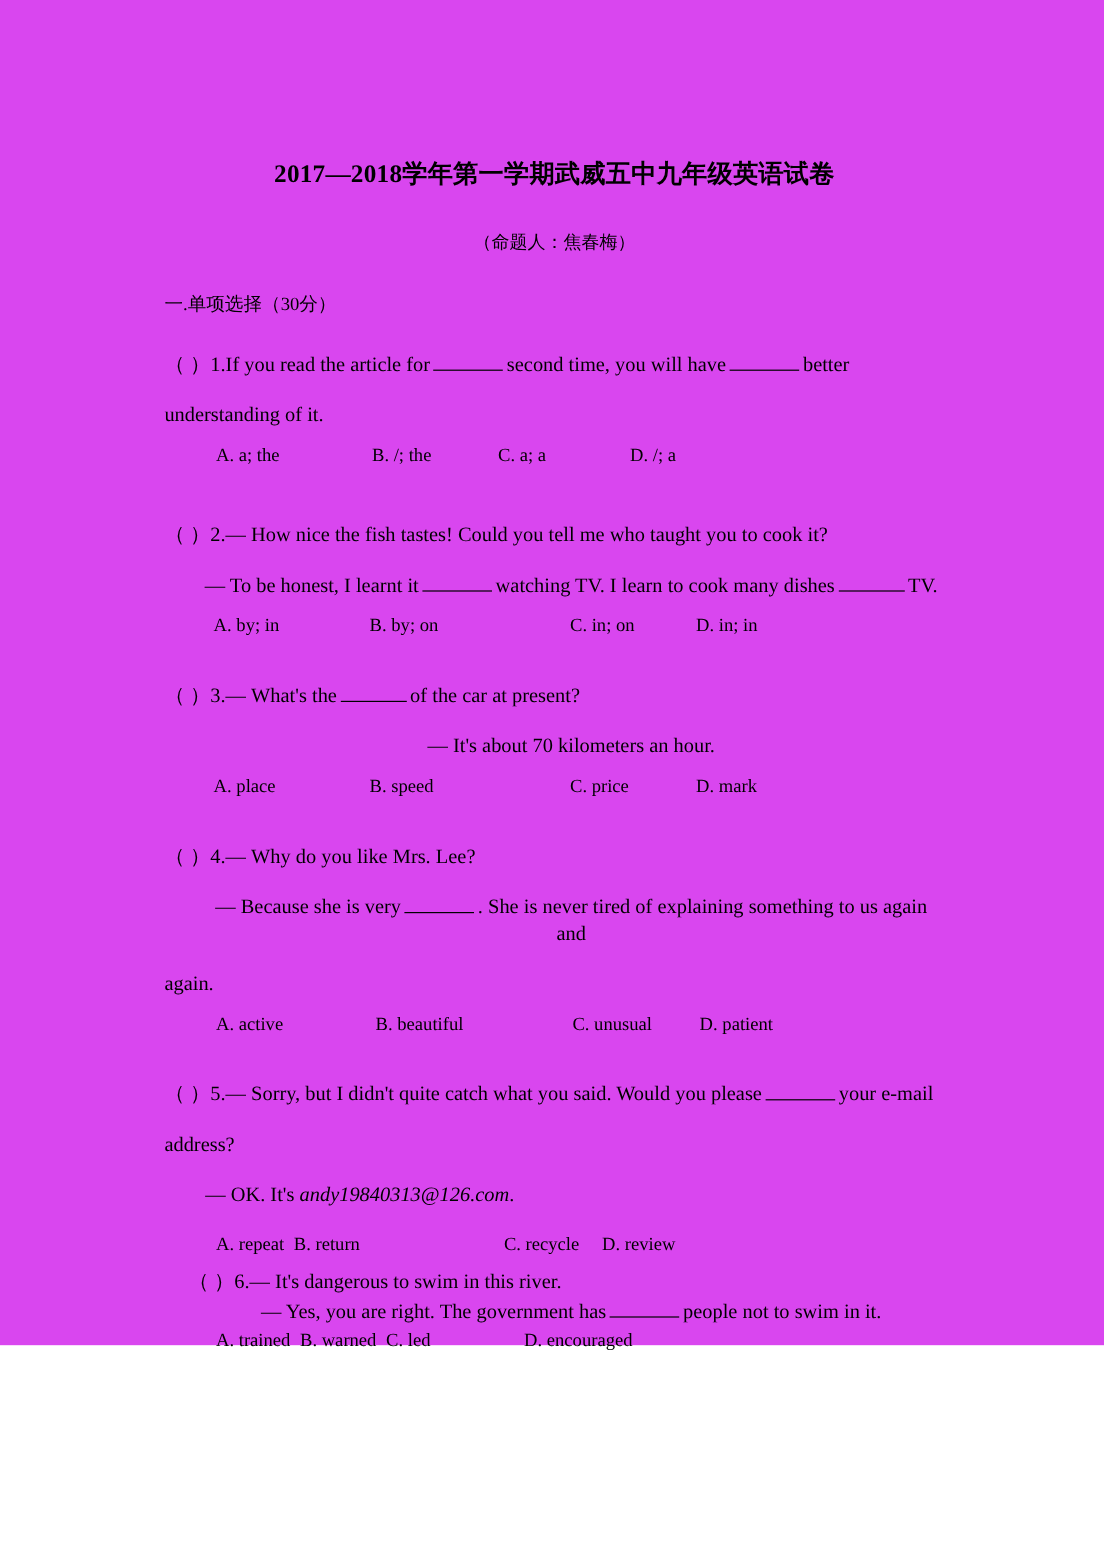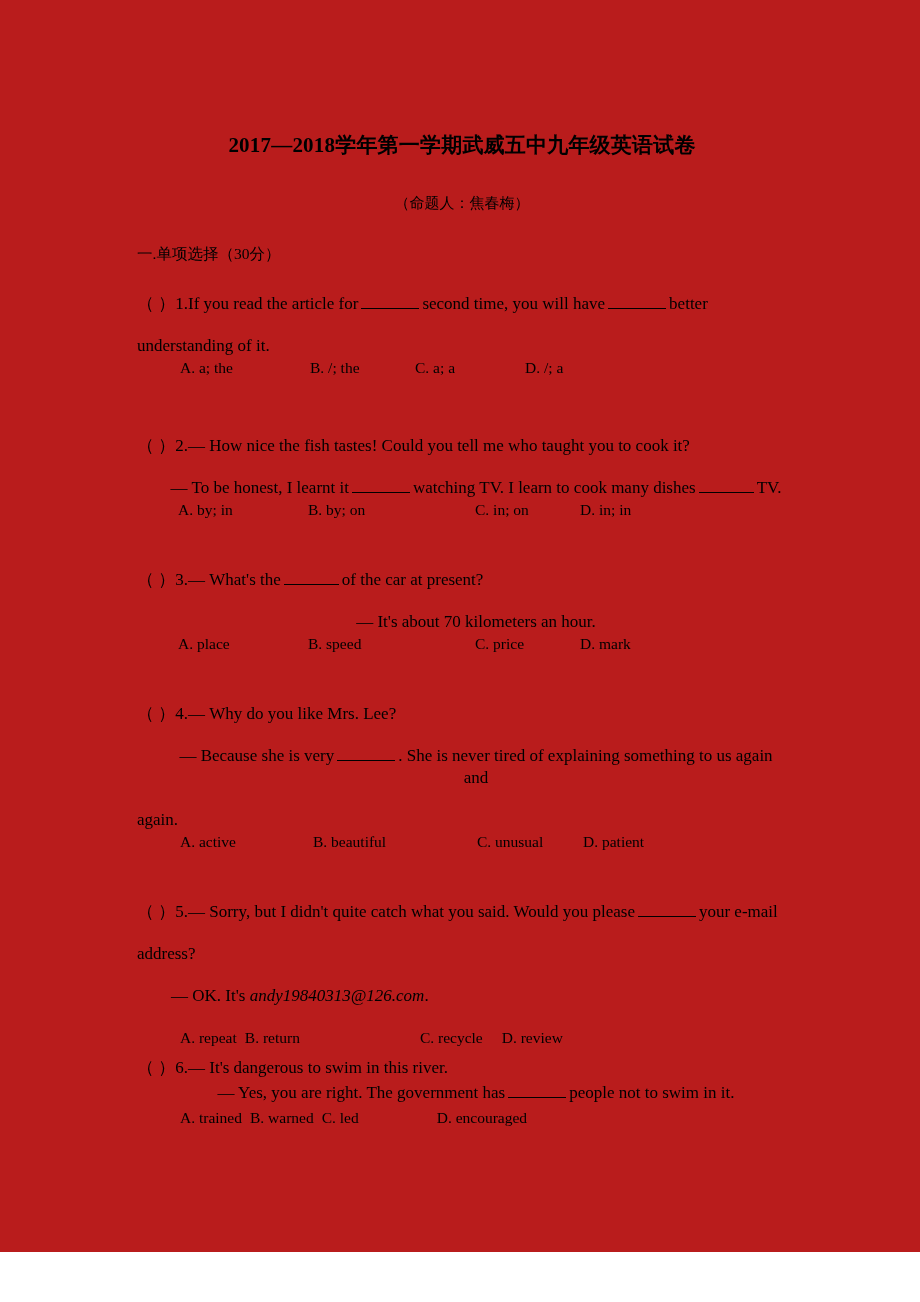--- a/index.html
+++ b/index.html
@@ -12,22 +12,22 @@
     height: 1302px;
     position: relative;
     font-family: "Liberation Serif", "DejaVu Serif", serif;
     color: #000000;
     overflow: hidden;
   }
   .page {
     position: absolute;
     left: 0; top: 0;
     width: 920px;
-    height: 1252px;
-    background: #b91c1c;
+    height: 1121px;
+    background: #d946ef;
   }
   .content {
     position: absolute;
     left: 137px;
     top: 0;
     width: 650px;
   }
 
   
   .doc-title {
@@ -61,21 +61,21 @@
     margin: 0;
   }
   .q-line {
     font-size: 17px;
     line-height: 22px;
     margin: 0;
   }
   
   .gap-lg { padding-top: 28px; }
   .gap-md { padding-top: 20px; }
-  .gap-sm { padding-top: 8px; }
+  .gap-sm { padding-top: 8px; margin-left: 20px; }
   .gap-xs { padding-top: 3px; }
 
   .answer-line {
     padding-left: 28px;
     text-align: center;
   }
   .answer-line-2 {
     padding-left: 34px;
   }
   .cont-line {
@@ -96,21 +96,21 @@
   
   .options {
     position: relative;
     font-size: 15.5px;
     line-height: 22px;
     height: 22px;
     white-space: nowrap;
   }
   .options .opt {
     position: absolute;
-    top: 0;
+    top: 12px;
   }
   
   .options-flow {
     font-size: 15.5px;
     line-height: 22px;
     white-space: nowrap;
   }
 </style>
 </head>
 <body>

